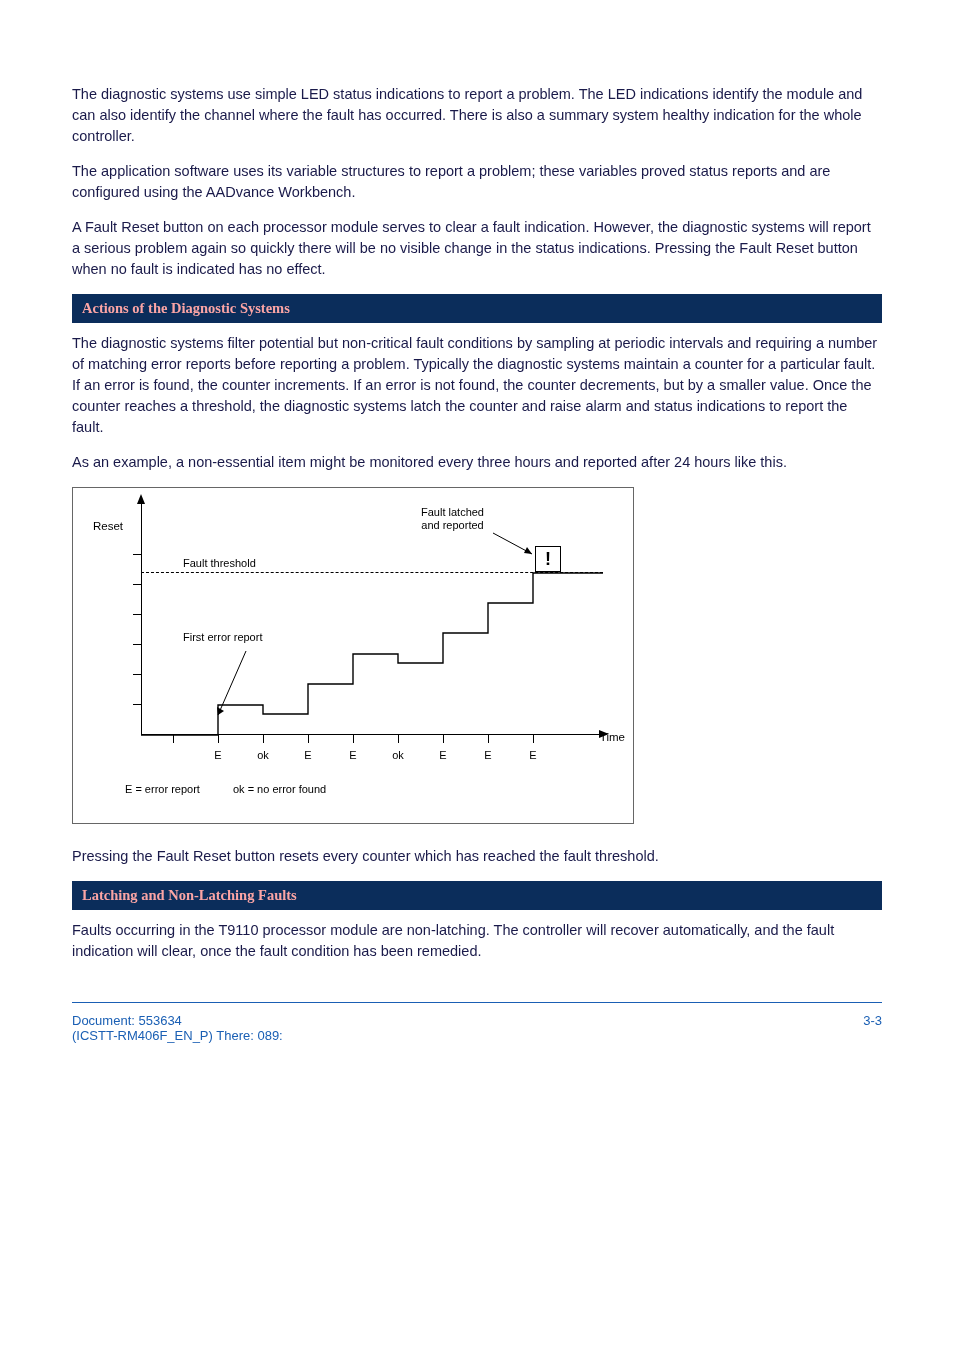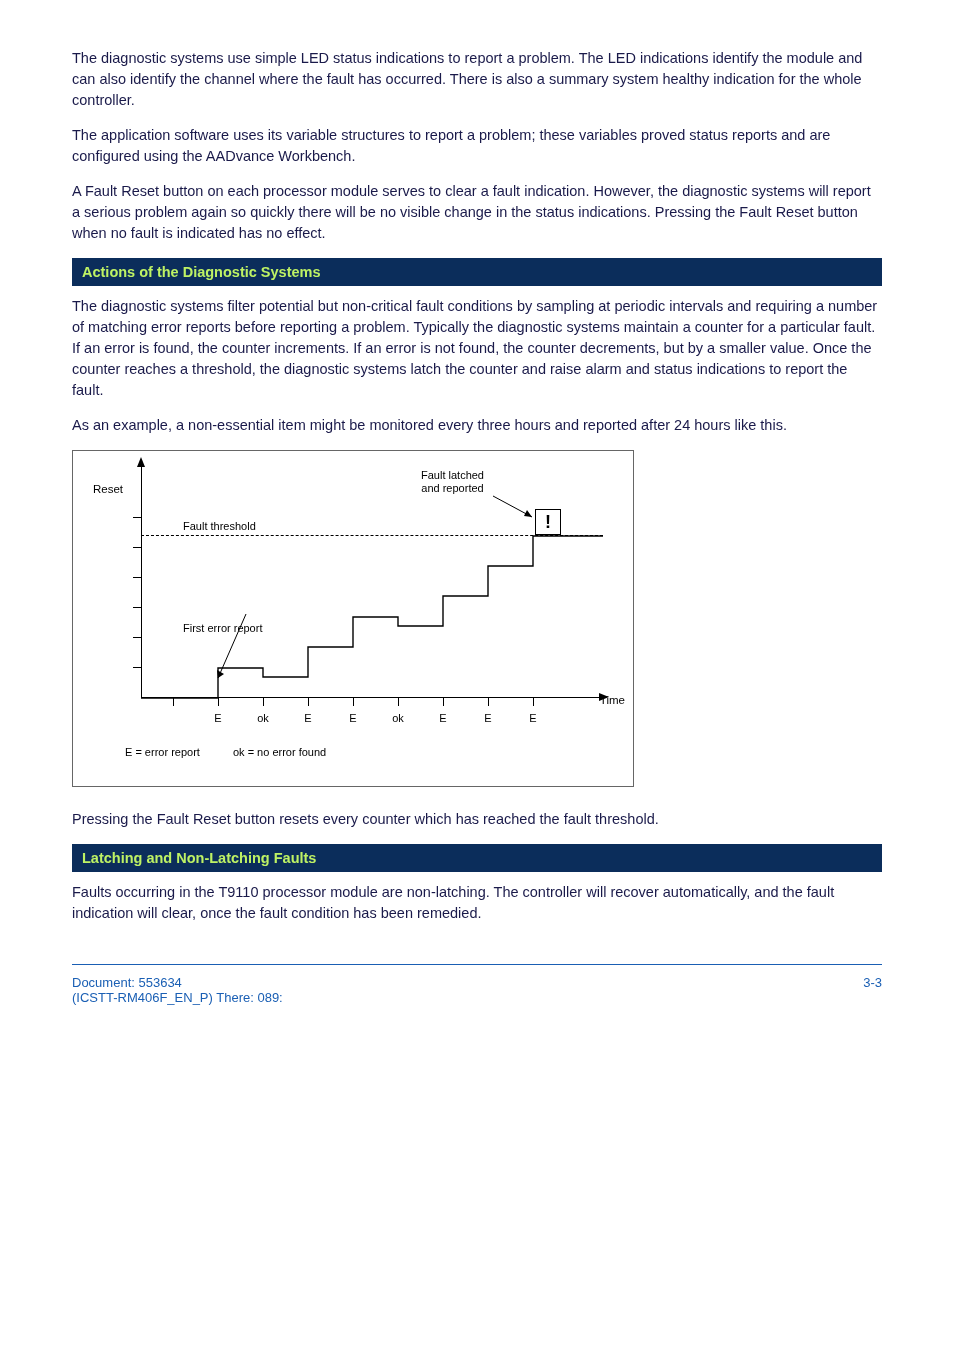--- a/index.html
+++ b/index.html
@@ -4,36 +4,37 @@
 <style>
   body {
     margin: 0;
     padding: 0;
     font-family: Arial, Helvetica, sans-serif;
     background: #fff;
     color: #1a1a4a;
     width: 954px;
   }
   .page {
-    padding: 48px 72px 40px 72px;
+    padding: 84px 72px 40px 72px;
     box-sizing: border-box;
   }
   p {
     font-size: 14.5px;
     line-height: 1.45;
     margin: 0 0 14px 0;
     color: #1a1a4a;
   }
   .section-heading {
     background: #0b2d5b;
-    color: #bef264;
+    color: #fca5a5;
     font-size: 14.5px;
     font-weight: bold;
     padding: 6px 10px;
     margin: 14px 0 10px 0;
+    font-family: Liberation Serif, serif;
   }
   .chart-box {
     border: 1px solid #666;
     width: 560px;
     height: 335px;
     margin: 6px 0 22px 0;
     position: relative;
     background: #fff;
     color: #000;
     font-family: Arial, sans-serif;
@@ -203,21 +204,21 @@
     <div class="y-tick" style="bottom:208px"></div>
     <div class="y-tick" style="bottom:238px"></div>
     <div class="y-tick" style="bottom:268px"></div>
 
     <div class="threshold-line" style="bottom:250px"></div>
     <div class="threshold-label" style="left:110px; bottom:254px">Fault threshold</div>
 
     <div class="fault-latched-label" style="left:348px; top:18px; white-space:pre;">Fault latched
 and reported</div>
 
-    <div class="first-error-label" style="left:110px; bottom:152px">First error report</div>
+    <div class="first-error-label" style="left:110px; bottom:180px">First error report</div>
 
     <div class="exclaim-box" style="left:462px; top:58px">!</div>
 
     <div class="x-tick" style="left:100px"></div>
     <div class="x-tick" style="left:145px"></div>
     <div class="x-tick-label" style="left:145px">E</div>
     <div class="x-tick" style="left:190px"></div>
     <div class="x-tick-label" style="left:190px">ok</div>
     <div class="x-tick" style="left:235px"></div>
     <div class="x-tick-label" style="left:235px">E</div>

